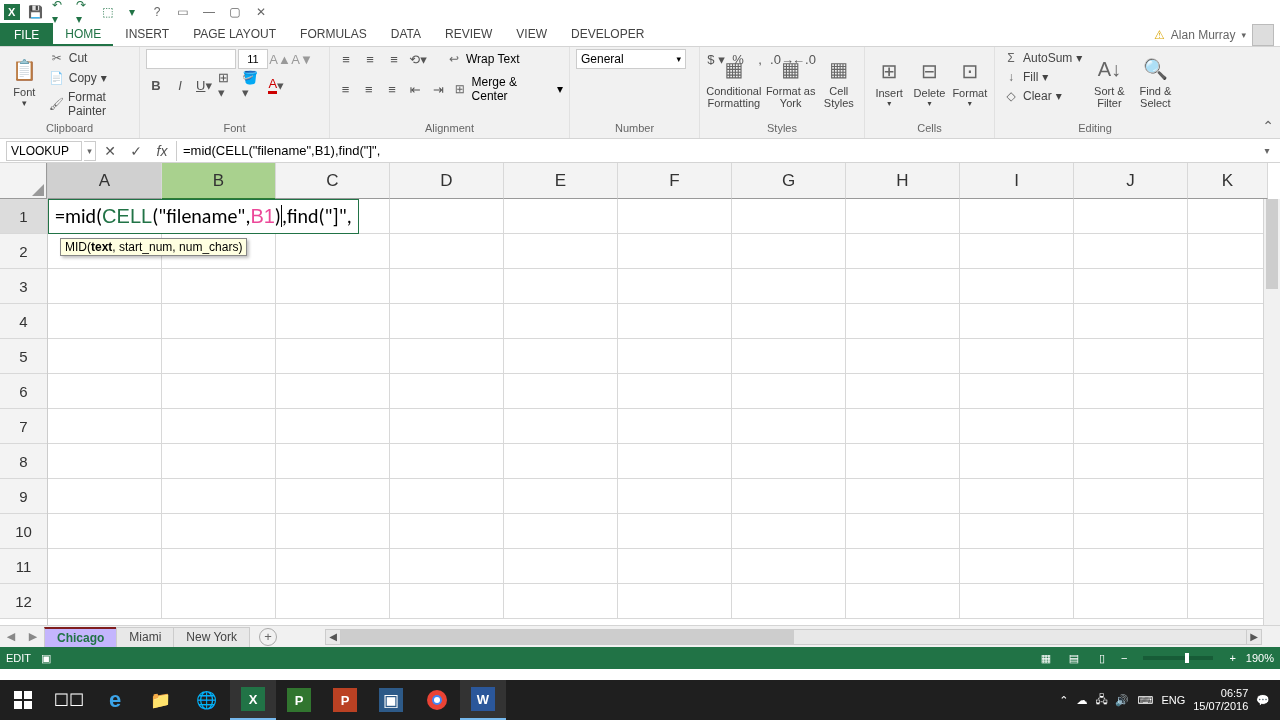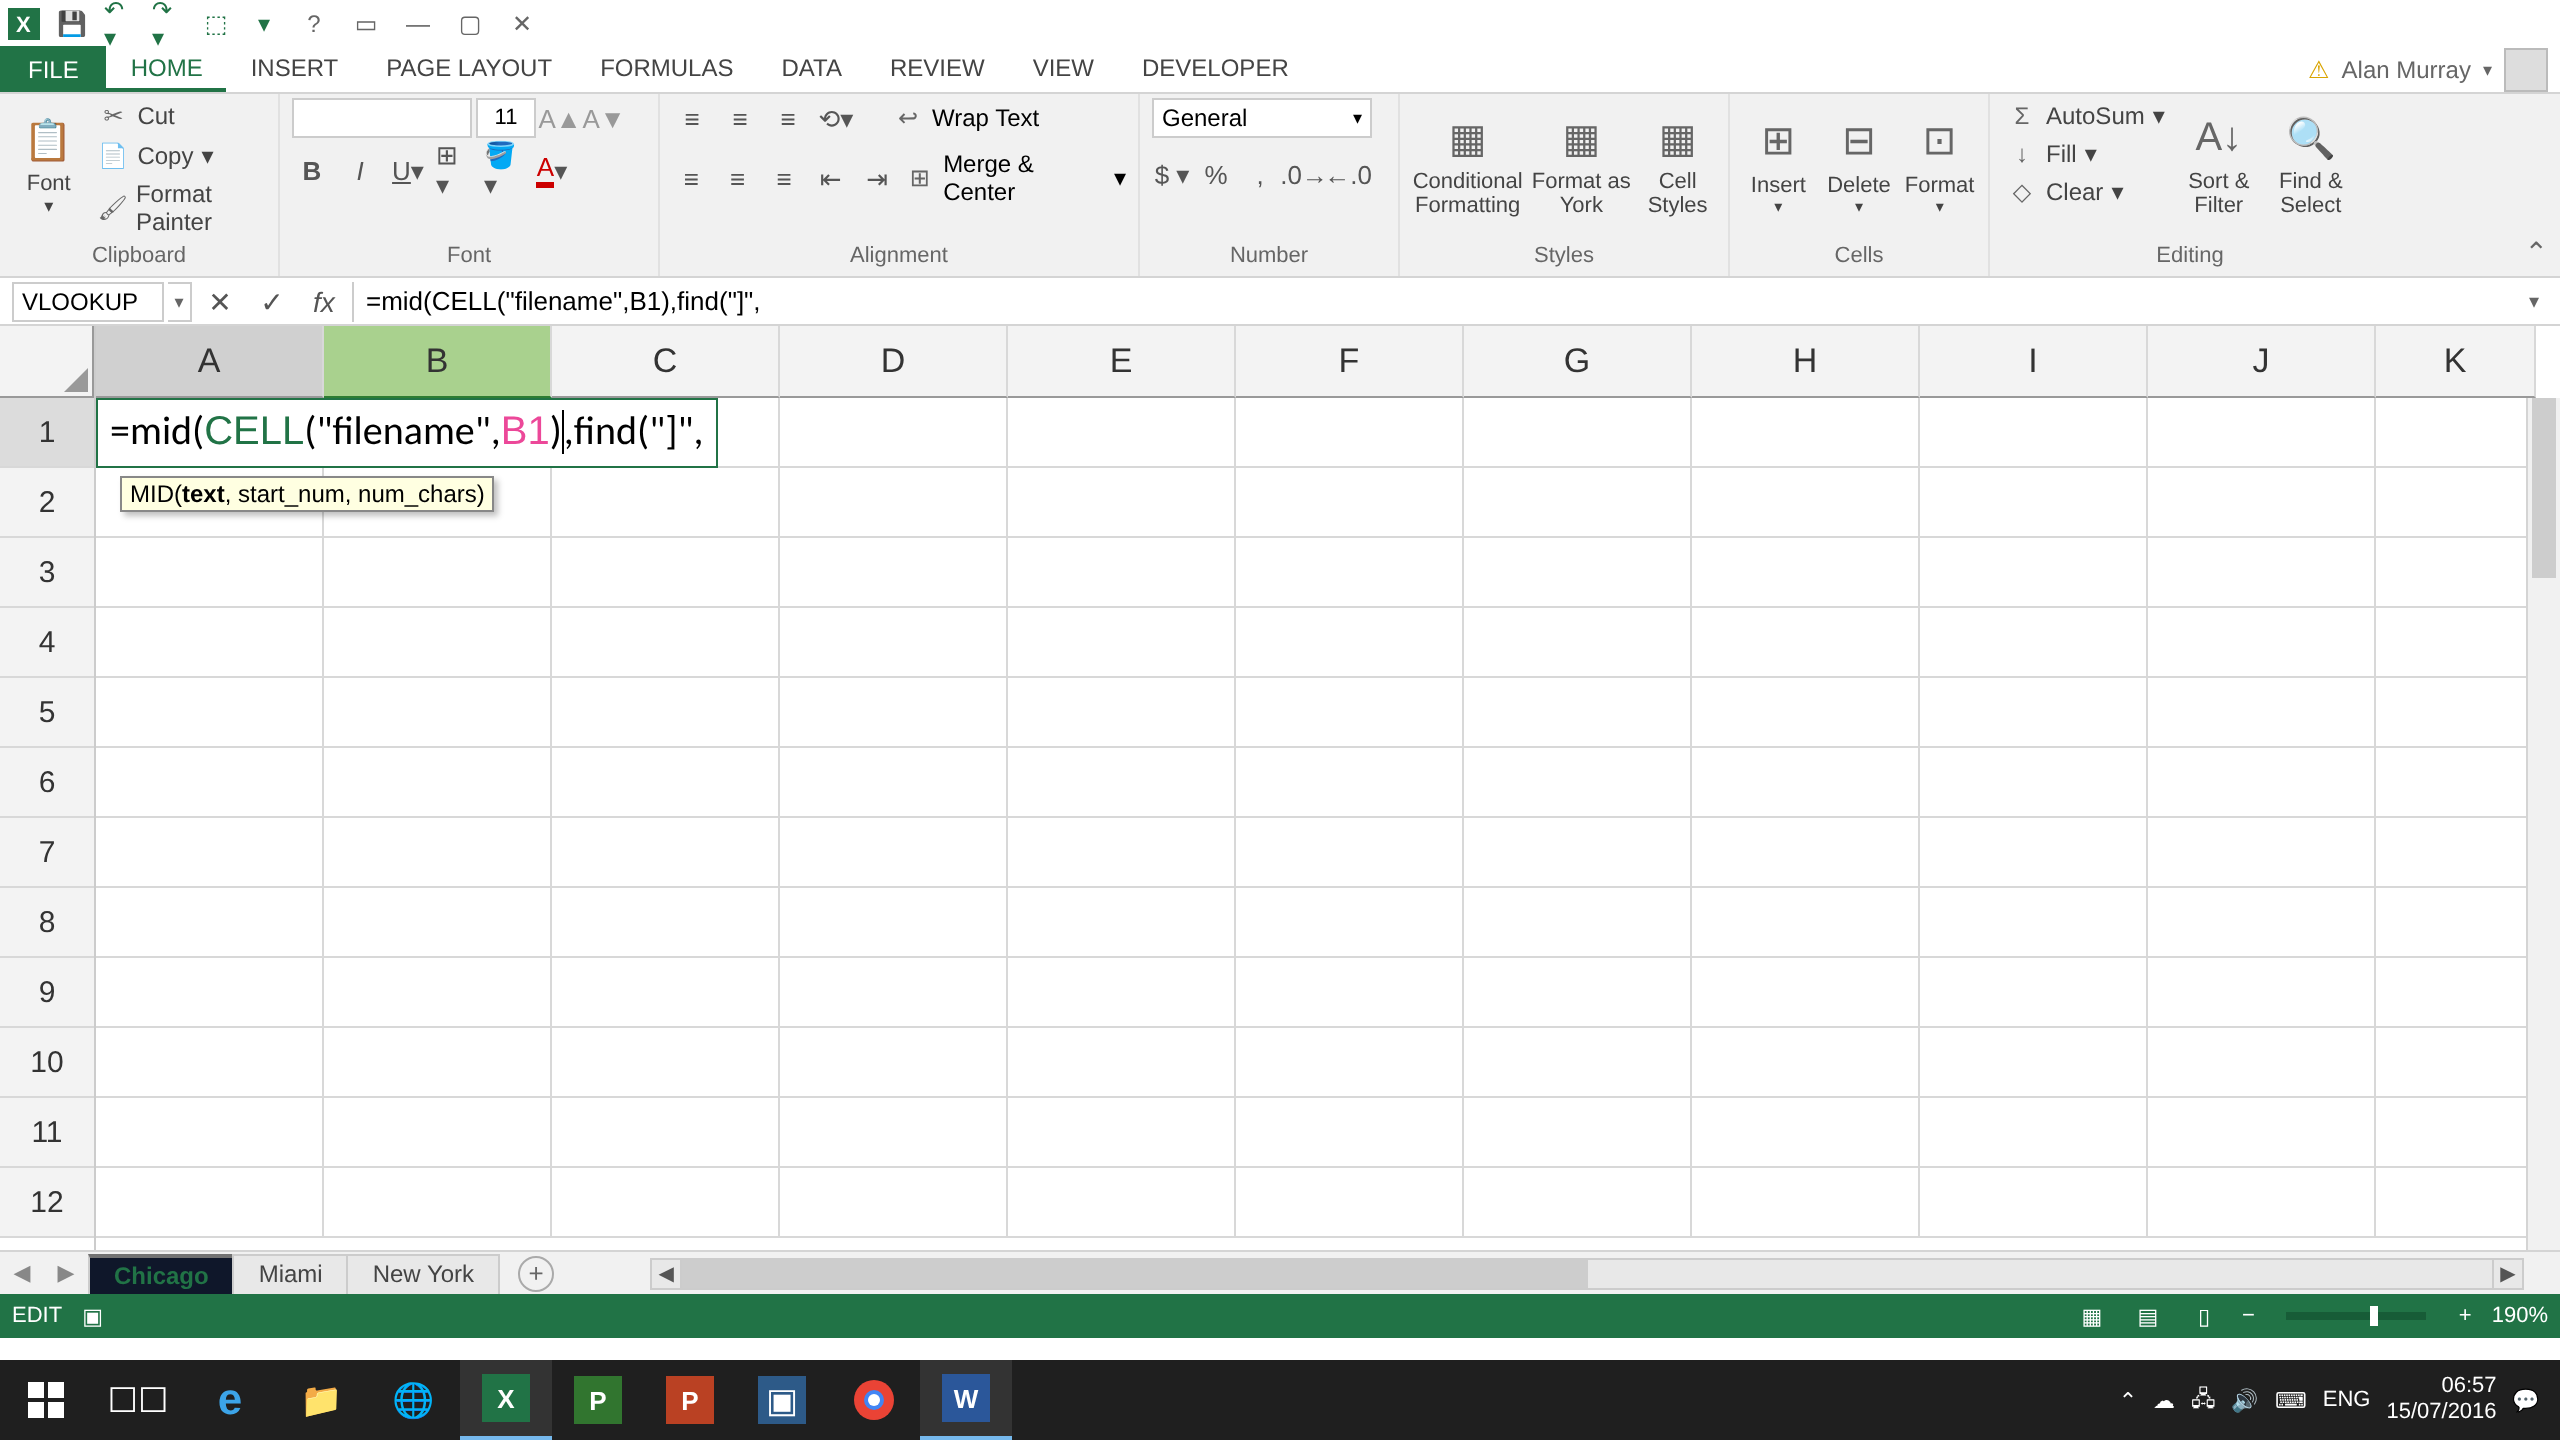--- a/index.html
+++ b/index.html
@@ -64,21 +64,21 @@
 .tooltip b { font-weight:bold; }
 .vscroll { position:absolute; right:0; top:36px; bottom:0; width:17px; background:#f1f1f1; border-left:1px solid #d4d4d4;}
 .vthumb { position:absolute; top:0; left:2px; right:2px; height:90px; background:#cdcdcd; }
 
 .main-content { flex:1; overflow:hidden; position:relative; }
 
 
 .sheet-tabs-bar { height:22px; border-top:1px solid #d4d4d4; display:flex; align-items:center; background:#f1f1f1; position:relative;}
 .tab-nav { width:18px; height:18px; color:#888; display:flex; align-items:center; justify-content:center; font-size:11px; margin:0 2px;}
 .sheet-tab { padding:2px 12px; font-size:12px; color:#444; border:1px solid #ccc; border-bottom:none; background:#e8e8e8; margin-right:-1px; height:20px; display:flex; align-items:center;}
-.sheet-tab.active { background:#0f172a; border-top:2px solid #737373; font-weight:bold; color:#217346;}
+.sheet-tab.active { background:#c4b5fd; border-top:2px solid #7f1d1d; font-weight:bold; color:#217346;}
 .add-sheet { width:18px; height:18px; border:1px solid #aaa; border-radius:50%; display:flex; align-items:center; justify-content:center; font-size:13px; color:#666; margin-left:10px;}
 .hscroll-area { flex:1; display:flex; align-items:center; padding:0 18px; margin-left:30px;}
 .hscroll-btn { width:16px; height:16px; background:#e8e8e8; border:1px solid #ccc; display:flex; align-items:center; justify-content:center; font-size:10px; color:#555;}
 .hscroll-track { flex:1; height:16px; background:#e8e8e8; border-top:1px solid #ccc; border-bottom:1px solid #ccc; position:relative;}
 .hscroll-thumb { position:absolute; left:0; top:0; bottom:0; width:50%; background:#cdcdcd;}
 
 
 .statusbar { height:22px; background:#217346; color:#fff; display:flex; align-items:center; font-size:11px; padding:0 6px; gap:10px;}
 .statusbar .sp { flex:1; }
 .view-btn { width:18px; height:18px; display:flex; align-items:center; justify-content:center; color:#fff;}
@@ -209,21 +209,21 @@
         <span class="btn-ico">⇤</span>
         <span class="btn-ico">⇥</span>
         <span class="mini-ico">⊞</span>
         <span>Merge &amp; Center</span> ▾
       </div>
     </div>
     <div class="group-label">Alignment</div>
   </div>
 
   <div class="group" style="width:130px;">
-    <div class="group-inner" style="flex-direction:column; gap:8px;">
+    <div class="group-inner" style="flex-direction:row; gap:20px;">
       <div style="display:flex;">
         <div style="width:110px; height:20px; border:1px solid #ccc; background:#fff; padding:0 4px; font-size:12px; display:flex; align-items:center; justify-content:space-between;">
             <span>General</span>
             <span style="font-size:9px;">▾</span>
           </div>
       </div>
       <div style="display:flex; gap:2px;">
         <span class="btn-ico">$ ▾</span>
         <span class="btn-ico">%</span>
         <span class="btn-ico">,</span>

